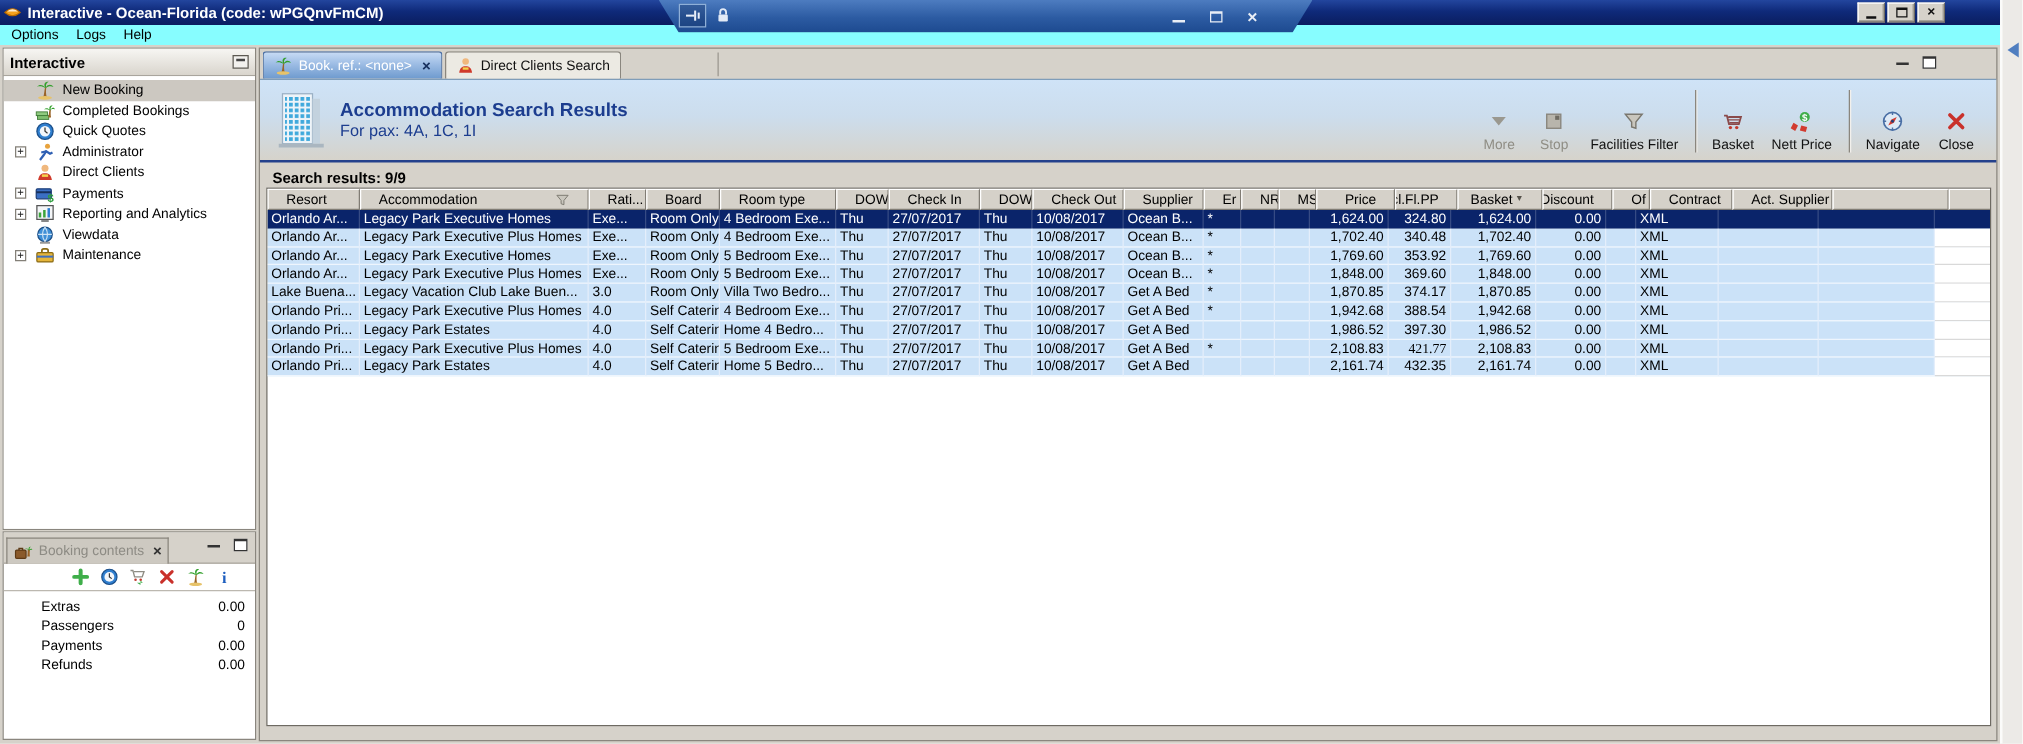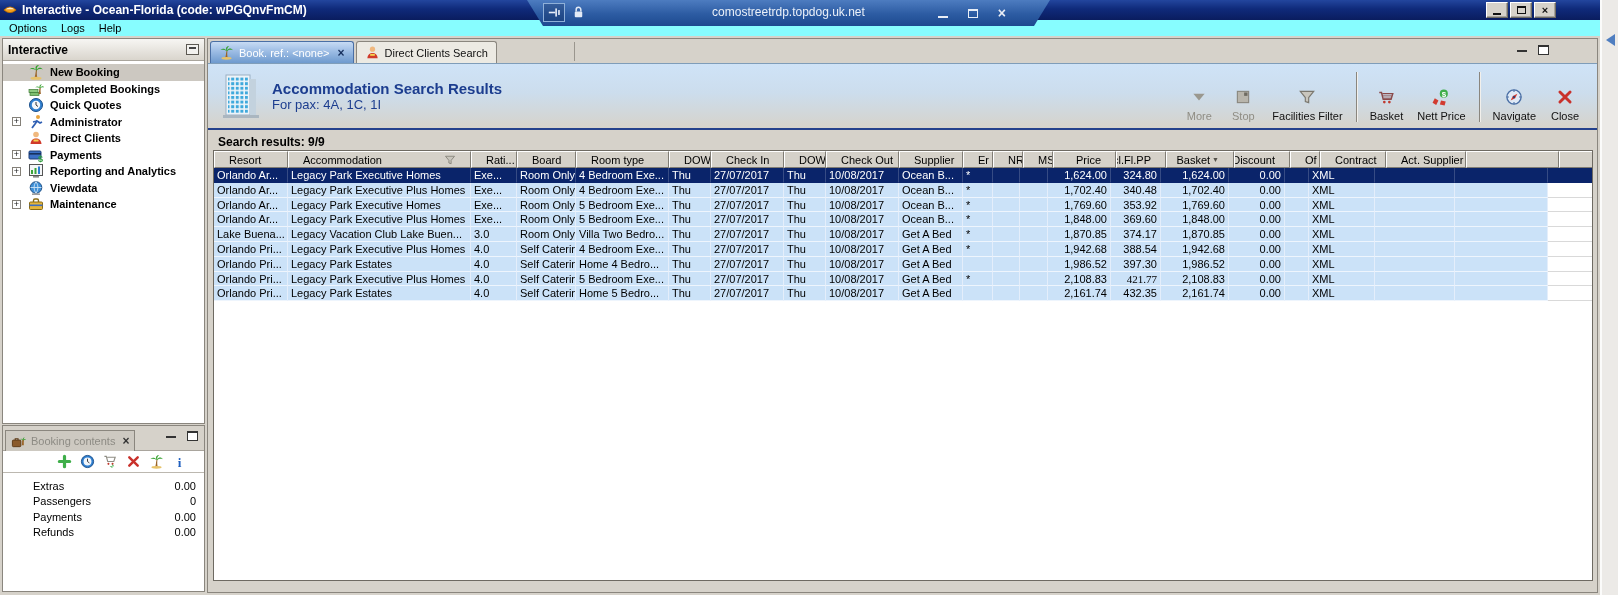--- a/index.html
+++ b/index.html
@@ -51,21 +51,21 @@
     display:flex; align-items:center; justify-content:space-between; padding:0 5px; font-size:12px; font-weight:bold; }
   .collapse-btn { width:13px; height:11px; border:1px solid #5c5952; position:relative; background:#f2f1ee; }
   .collapse-btn::before { content:""; position:absolute; left:2px; top:2px; width:7px; height:2px; background:#444; }
   .tree { flex:1; background:#fff; padding-top:3px; overflow:hidden; }
   .tree-item { height:16.5px; display:flex; align-items:center; font-size:11px; padding-left:9px; white-space:nowrap; }
   .tree-item.selected { background:#ccc8c1; }
   .expand-box { width:9px; height:9px; border:1px solid #848078; background:#fff; font-size:9px; line-height:7px;
     text-align:center; margin-right:7px; flex:none; color:#222; }
   .tree-spacer { width:16px; flex:none; }
   .tree-ico { width:16px; height:16px; margin-right:6px; flex:none; }
-  .tree-label { color:#000;font-weight:bold; }
+  .tree-label { color:#000; }
 
   
   .booking { position:absolute; left:2px; top:389px; width:203px; height:167px; border:1px solid #8a867e;
     background:#fff; display:flex; flex-direction:column; }
   .bk-top { height:25px; background:#d6d2ca; position:relative; border-bottom:1px solid #a9a59d; flex:none; }
   .bk-tab { position:absolute; left:2px; top:4px; height:21px; background:#cdc9c1; border:1px solid #8a867e;
     border-bottom:none; display:flex; align-items:center; gap:5px; padding:0 5px; }
   .bk-tab .ico { width:15px; height:15px; }
   .bk-tab-label { font-size:11px; color:#8d8b84; }
   .bk-x { font-size:12px; font-weight:bold; color:#333; margin-left:2px; }
@@ -729,20 +729,19 @@
         <span class="ico" id="pinIcon"><svg viewBox="0 0 16 16">
             <rect x="1" y="7" width="8" height="2" fill="#e8eef8"></rect>
             <rect x="9" y="3" width="2" height="10" fill="#e8eef8"></rect>
             <rect x="12.5" y="5" width="2" height="6" fill="#e8eef8"></rect>
           </svg></span>
       </span>
     <span class="ico rdp-lock" id="lockIcon"><svg viewBox="0 0 16 16">
           <rect x="4" y="7" width="8" height="6" rx="1" fill="#e2eaf6"></rect>
           <path d="M5.5 7V5a2.5 2.5 0 0 1 5 0v2" fill="none" stroke="#e2eaf6" stroke-width="1.6"></path>
         </svg></span>
-    <span class="rdp-title">comostreetrdp.topdog.uk.net</span>
     <span class="rdp-btns">
       <span class="rg-min"></span>
       <span class="rg-res"></span>
       <span class="rg-x">×</span>
     </span>
   </div>
 </div>
 
 </body></html>

